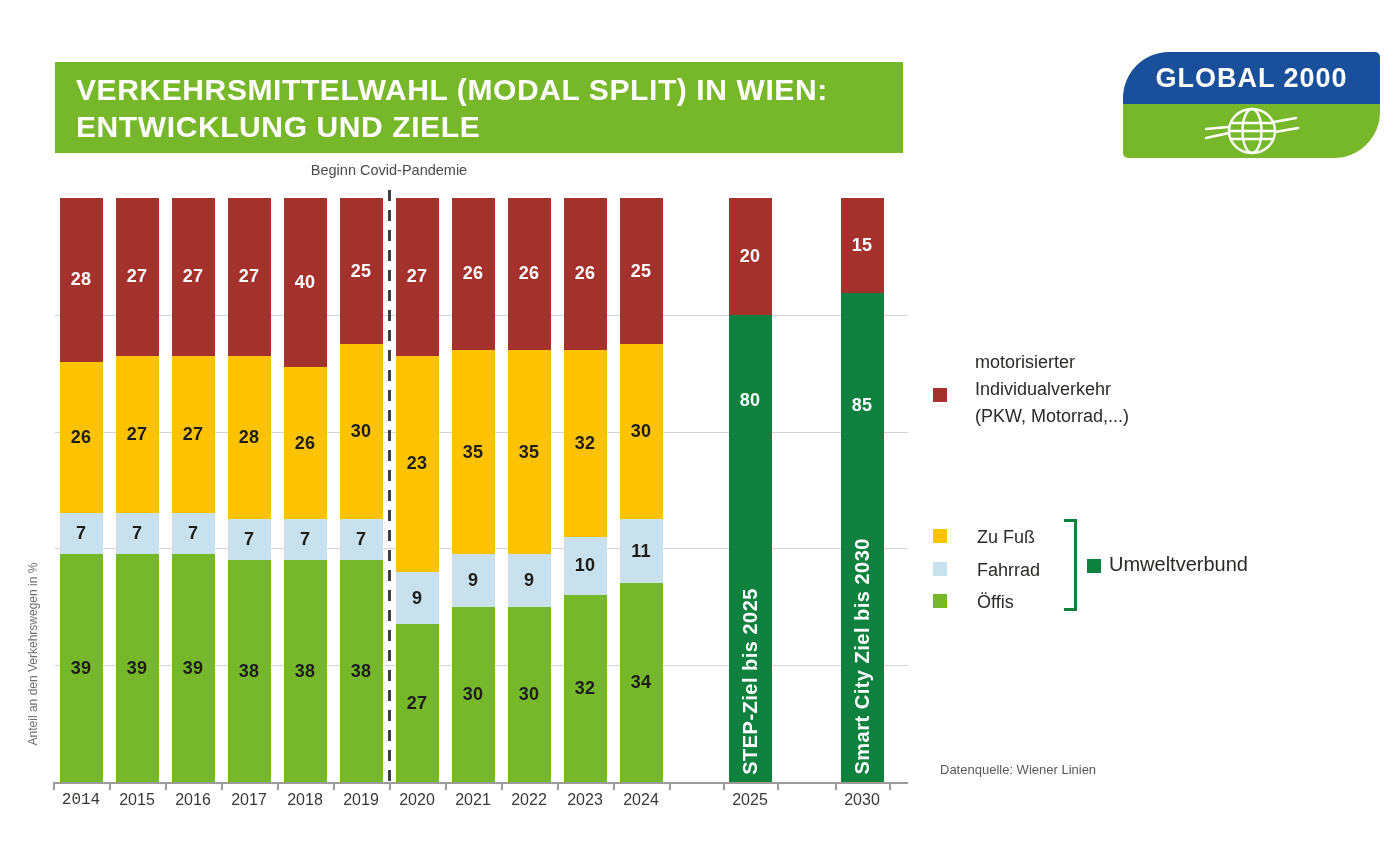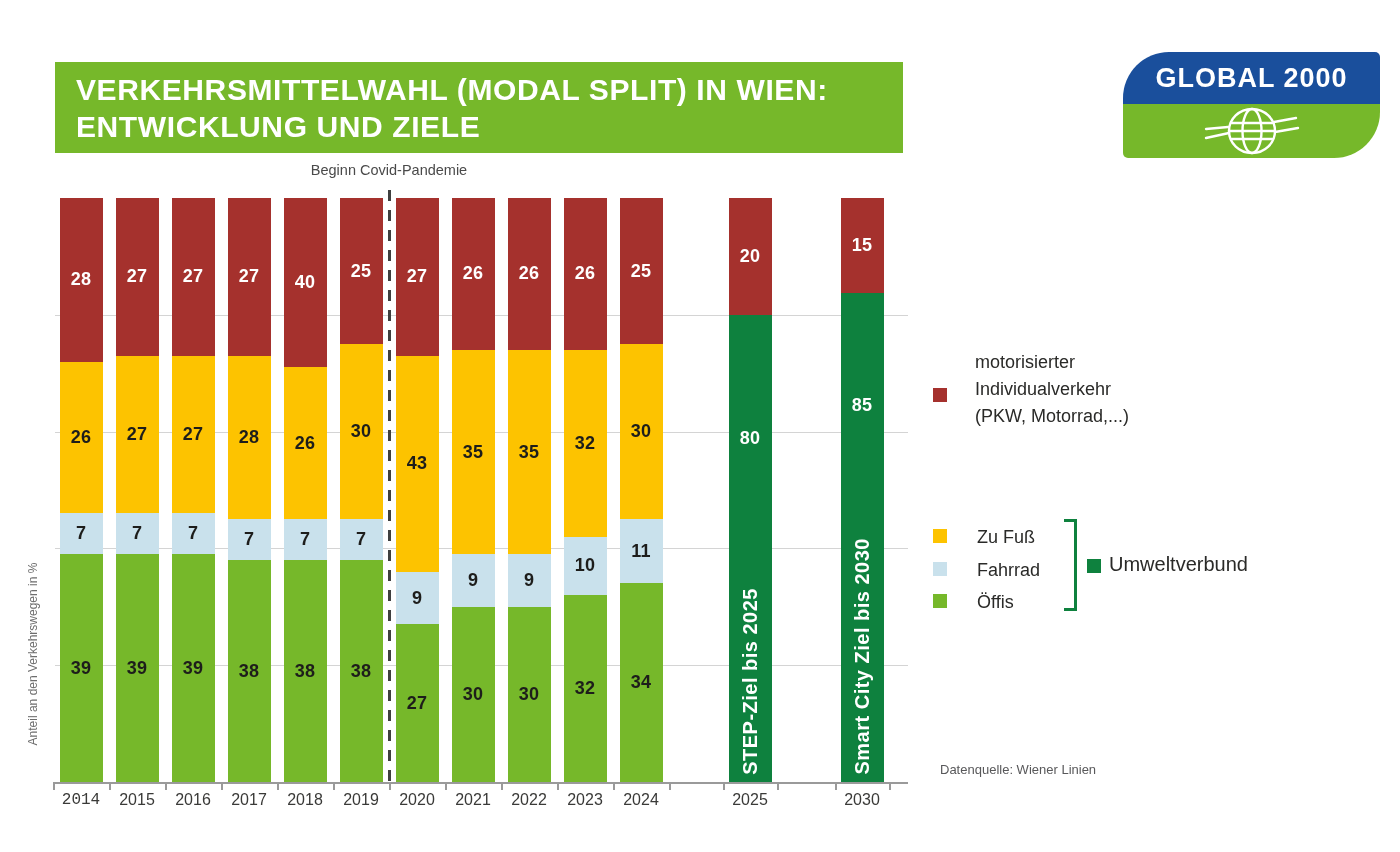--- a/index.html
+++ b/index.html
@@ -172,21 +172,21 @@
       <span class="seglabel" style="color: rgb(255, 255, 255);">25</span>
     </div>
     <div class="yearlabel" style="left: 329px;">2019</div>
     <div class="seg" style="left: 395.5px; top: 624.32px; width: 43px; height: 157.68px; background: rgb(118, 184, 42);">
       <span class="seglabel" style="color: rgb(29, 29, 27);">27</span>
     </div>
     <div class="seg" style="left: 395.5px; top: 571.76px; width: 43px; height: 52.56px; background: rgb(201, 225, 236);">
       <span class="seglabel" style="color: rgb(29, 29, 27);">9</span>
     </div>
     <div class="seg" style="left: 395.5px; top: 355.68px; width: 43px; height: 216.08px; background: rgb(253, 195, 0);">
-      <span class="seglabel" style="color: rgb(29, 29, 27);">43</span>
+      <span class="seglabel" style="color: rgb(29, 29, 27);">23</span>
     </div>
     <div class="seg" style="left: 395.5px; top: 198px; width: 43px; height: 157.68px; background: rgb(165, 49, 45);">
       <span class="seglabel" style="color: rgb(255, 255, 255);">27</span>
     </div>
     <div class="yearlabel" style="left: 385px;">2020</div>
     <div class="seg" style="left: 451.5px; top: 606.8px; width: 43px; height: 175.2px; background: rgb(118, 184, 42);">
       <span class="seglabel" style="color: rgb(29, 29, 27);">30</span>
     </div>
     <div class="seg" style="left: 451.5px; top: 554.24px; width: 43px; height: 52.56px; background: rgb(201, 225, 236);">
       <span class="seglabel" style="color: rgb(29, 29, 27);">9</span>
@@ -232,21 +232,21 @@
     </div>
     <div class="seg" style="left: 619.5px; top: 344px; width: 43px; height: 175.2px; background: rgb(253, 195, 0);">
       <span class="seglabel" style="color: rgb(29, 29, 27);">30</span>
     </div>
     <div class="seg" style="left: 619.5px; top: 198px; width: 43px; height: 146px; background: rgb(165, 49, 45);">
       <span class="seglabel" style="color: rgb(255, 255, 255);">25</span>
     </div>
     <div class="yearlabel" style="left: 609px;">2024</div>
     <div class="seg" style="left: 728.5px; top: 314.8px; width: 43px; height: 467.2px; background: rgb(14, 129, 62); align-items: flex-start;">
       <div class="rotlabel">STEP-Ziel bis 2025</div>
-      <span class="seglabel" style="color: rgb(255, 255, 255); margin-top: 113px;">80</span>
+      <span class="seglabel" style="color: rgb(255, 255, 255); margin-top: 75px;">80</span>
     </div>
     <div class="seg" style="left: 728.5px; top: 198px; width: 43px; height: 116.8px; background: rgb(165, 49, 45);">
       <span class="seglabel" style="color: rgb(255, 255, 255);">20</span>
     </div>
     <div class="yearlabel" style="left: 718px;">2025</div>
     <div class="seg" style="left: 840.5px; top: 285.6px; width: 43px; height: 496.4px; background: rgb(14, 129, 62); align-items: flex-start;">
       <div class="rotlabel">Smart City Ziel bis 2030</div>
       <span class="seglabel" style="color: rgb(255, 255, 255); margin-top: 109.208px;">85</span>
     </div>
     <div class="seg" style="left: 840.5px; top: 198px; width: 43px; height: 95px; background: rgb(165, 49, 45);">

